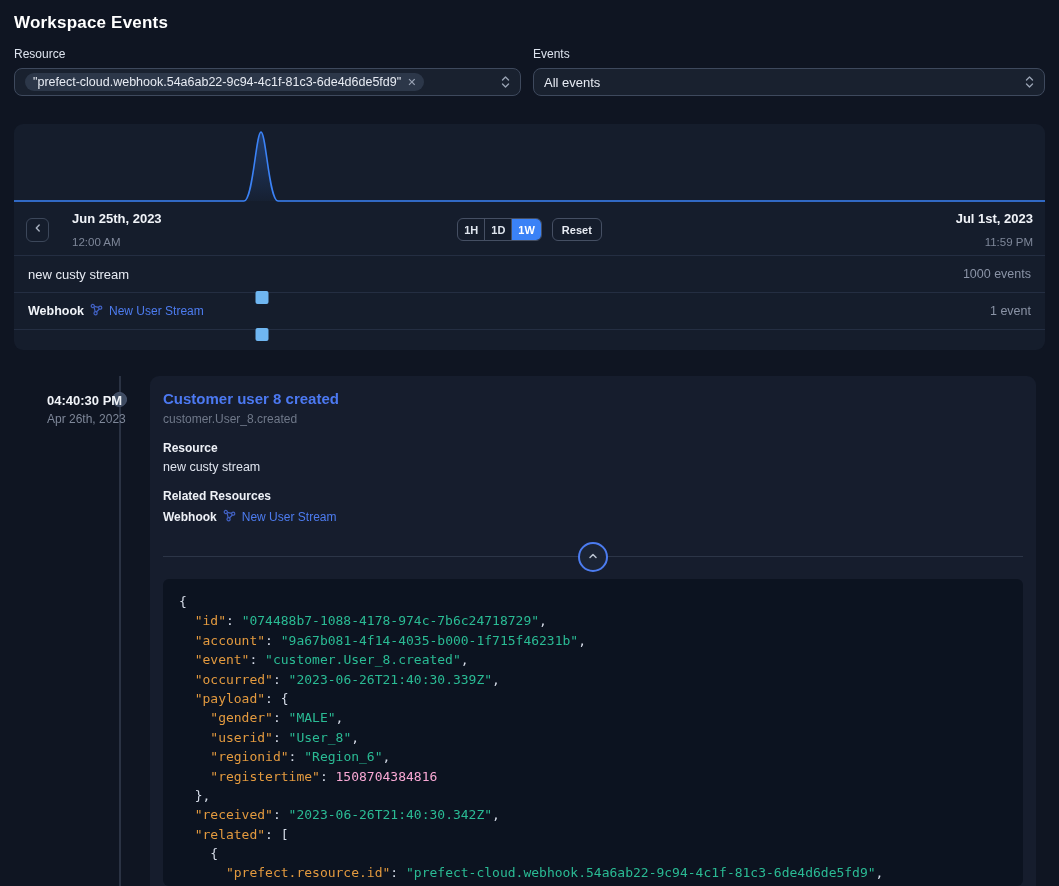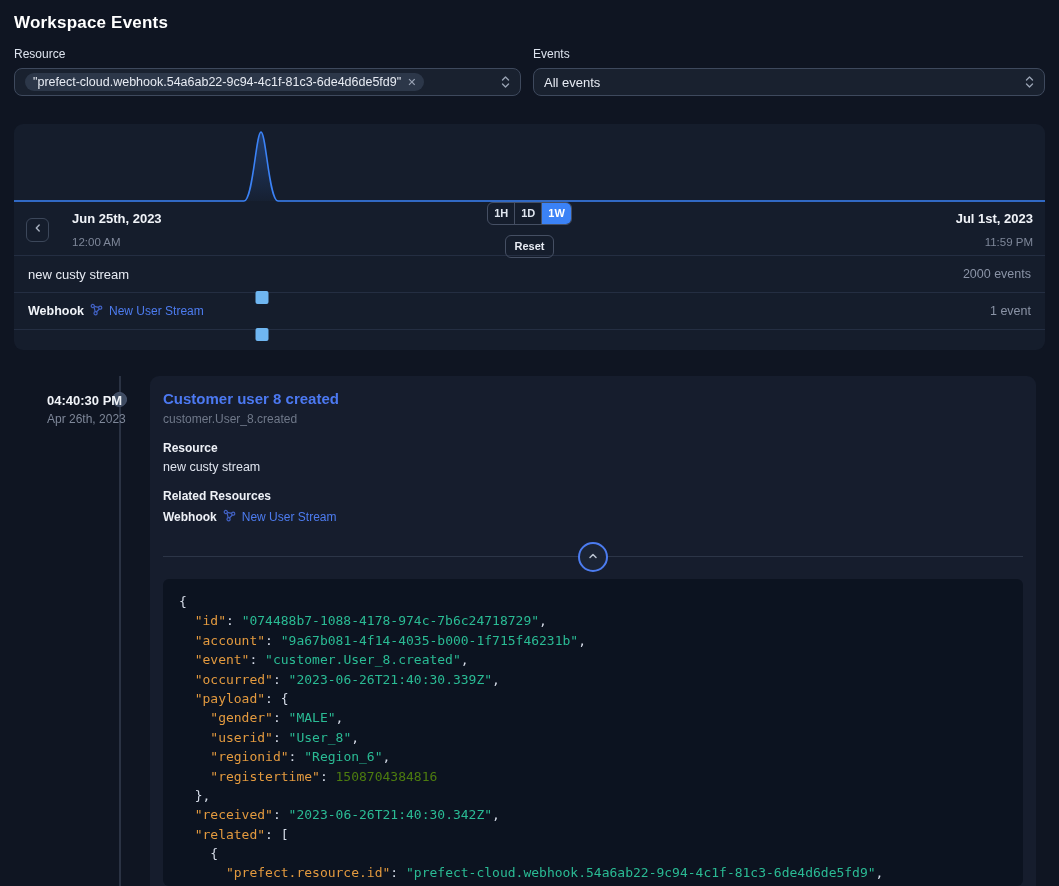--- a/index.html
+++ b/index.html
@@ -24,21 +24,21 @@
   .panel { margin:28px 14px 0 14px; background:#151d2c; border-radius:9px; padding-bottom:20px; }
   .chart-zone { height:80px; position:relative; padding-top:3px; }
   .chart-zone svg { display:block; }
   .controls { height:51px; display:flex; align-items:center; padding:0 12px; }
   .ctrl-left { display:flex; align-items:center; gap:23px; flex:1; }
   .nav-btn { width:23px; height:24px; background:transparent; border:1px solid #3c475a; border-radius:6px;
              display:flex; align-items:center; justify-content:center; cursor:pointer; }
   .date-block .d { font-size:13px; font-weight:bold; color:#f0f3f8; }
   .date-block .t { font-size:11.5px; color:#7e8799; margin-top:10px; }
   .date-block.right { flex:1; text-align:right; }
-  .ctrl-mid { display:flex; align-items:center; gap:10px;flex-direction:column; }
+  .ctrl-mid { display:flex; gap:10px; }
   .segmented { display:flex; border:1px solid #454f63; border-radius:6px; overflow:hidden; }
   .range-btn { min-width:26px; height:21px; padding:0 6px; background:transparent; border:none;
                border-right:1px solid #454f63; color:#dfe5ee; font-size:11px; font-weight:bold;
                font-family:"Liberation Sans",sans-serif; cursor:pointer; }
   .range-btn:last-child { border-right:none; }
   .range-btn.active { background:#3b82f6; color:#ffffff; }
   .reset-btn { height:23px; padding:0 9px; background:transparent; border:1px solid #454f63; border-radius:6px;
                color:#e7ebf3; font-size:11px; font-weight:bold; font-family:"Liberation Sans",sans-serif; cursor:pointer; }
 
   
@@ -74,21 +74,21 @@
   .collapse-row { position:relative; border-top:1px solid #2c3547; margin:30px 0 22px 0; }
   .collapse-btn { position:absolute; left:50%; top:-15px; transform:translateX(-50%);
                   width:30px; height:30px; border-radius:50%; background:#1b2435;
                   border:2px solid #4c7cf0; display:flex; align-items:center; justify-content:center; cursor:pointer; }
 
   .code { height:307px; overflow:hidden; background:#0c1320; border-radius:6px; padding:13px 16px;
           font-family:"DejaVu Sans Mono", monospace; font-size:13px; line-height:19.4px; white-space:pre; }
   .code > div { height:19.4px; }
   .tok-key { color:#e39a3f; }
   .tok-str { color:#2abb94; }
-  .tok-num { color:#4d7c0f;text-align:center; }
+  .tok-num { color:#f9a8d4;text-align:center; }
   .tok-pun { color:#d6dce8; }
 </style>
 </head>
 <body>
 
 <div class="page">
 
   <h1 class="title">Workspace Events</h1>
 
   <div class="filters">
@@ -157,21 +157,21 @@
       <div class="date-block right">
         <div class="d">Jul 1st, 2023</div>
         <div class="t">11:59 PM</div>
       </div>
     </div>
     <div class="stream-rows" id="stream-rows">
         <div class="stream-row">
           <div class="stream-left">
             <span>new custy stream</span>
           </div>
-          <span class="stream-count">2000 events</span>
+          <span class="stream-count">1000 events</span>
           <div class="marker" style="left: 24.1%;"></div>
         </div>
         <div class="stream-row">
           <div class="stream-left">
             <span class="stream-kind">Webhook</span>
             <span><svg width="13" height="13" viewBox="0 0 14 14">
                 <g fill="none" stroke="#4262c4" stroke-width="1.3">
                   <circle cx="3" cy="3.2" r="1.7"></circle>
                   <circle cx="11" cy="5" r="1.7"></circle>
                   <circle cx="6" cy="11" r="1.7"></circle>

